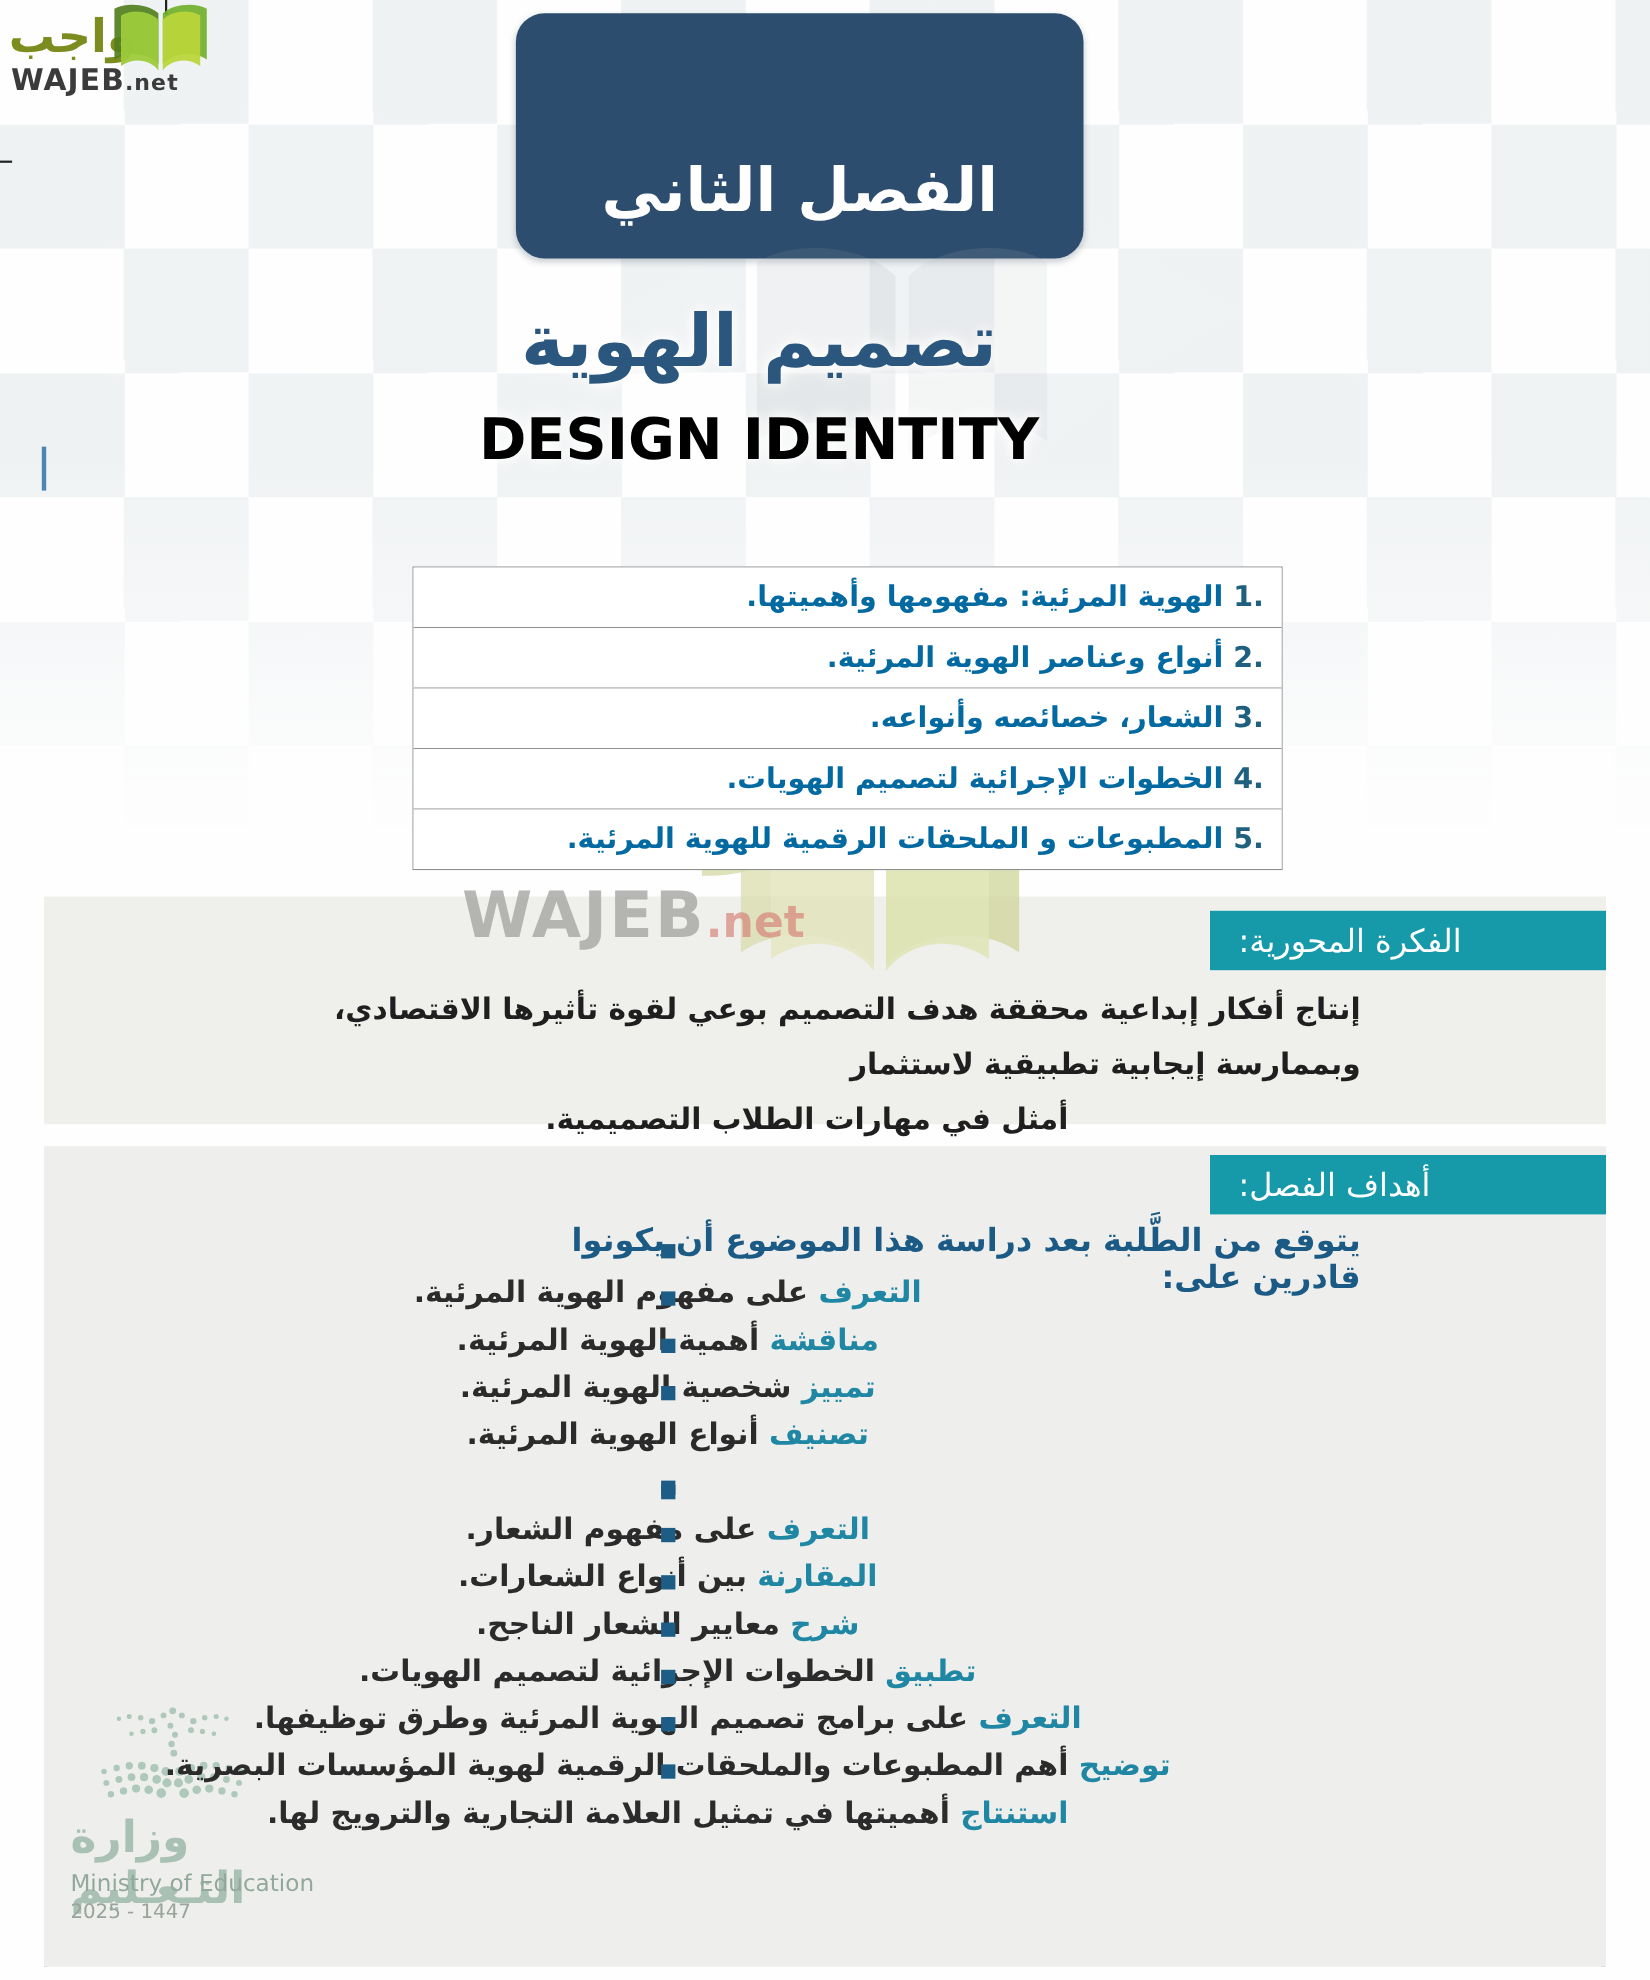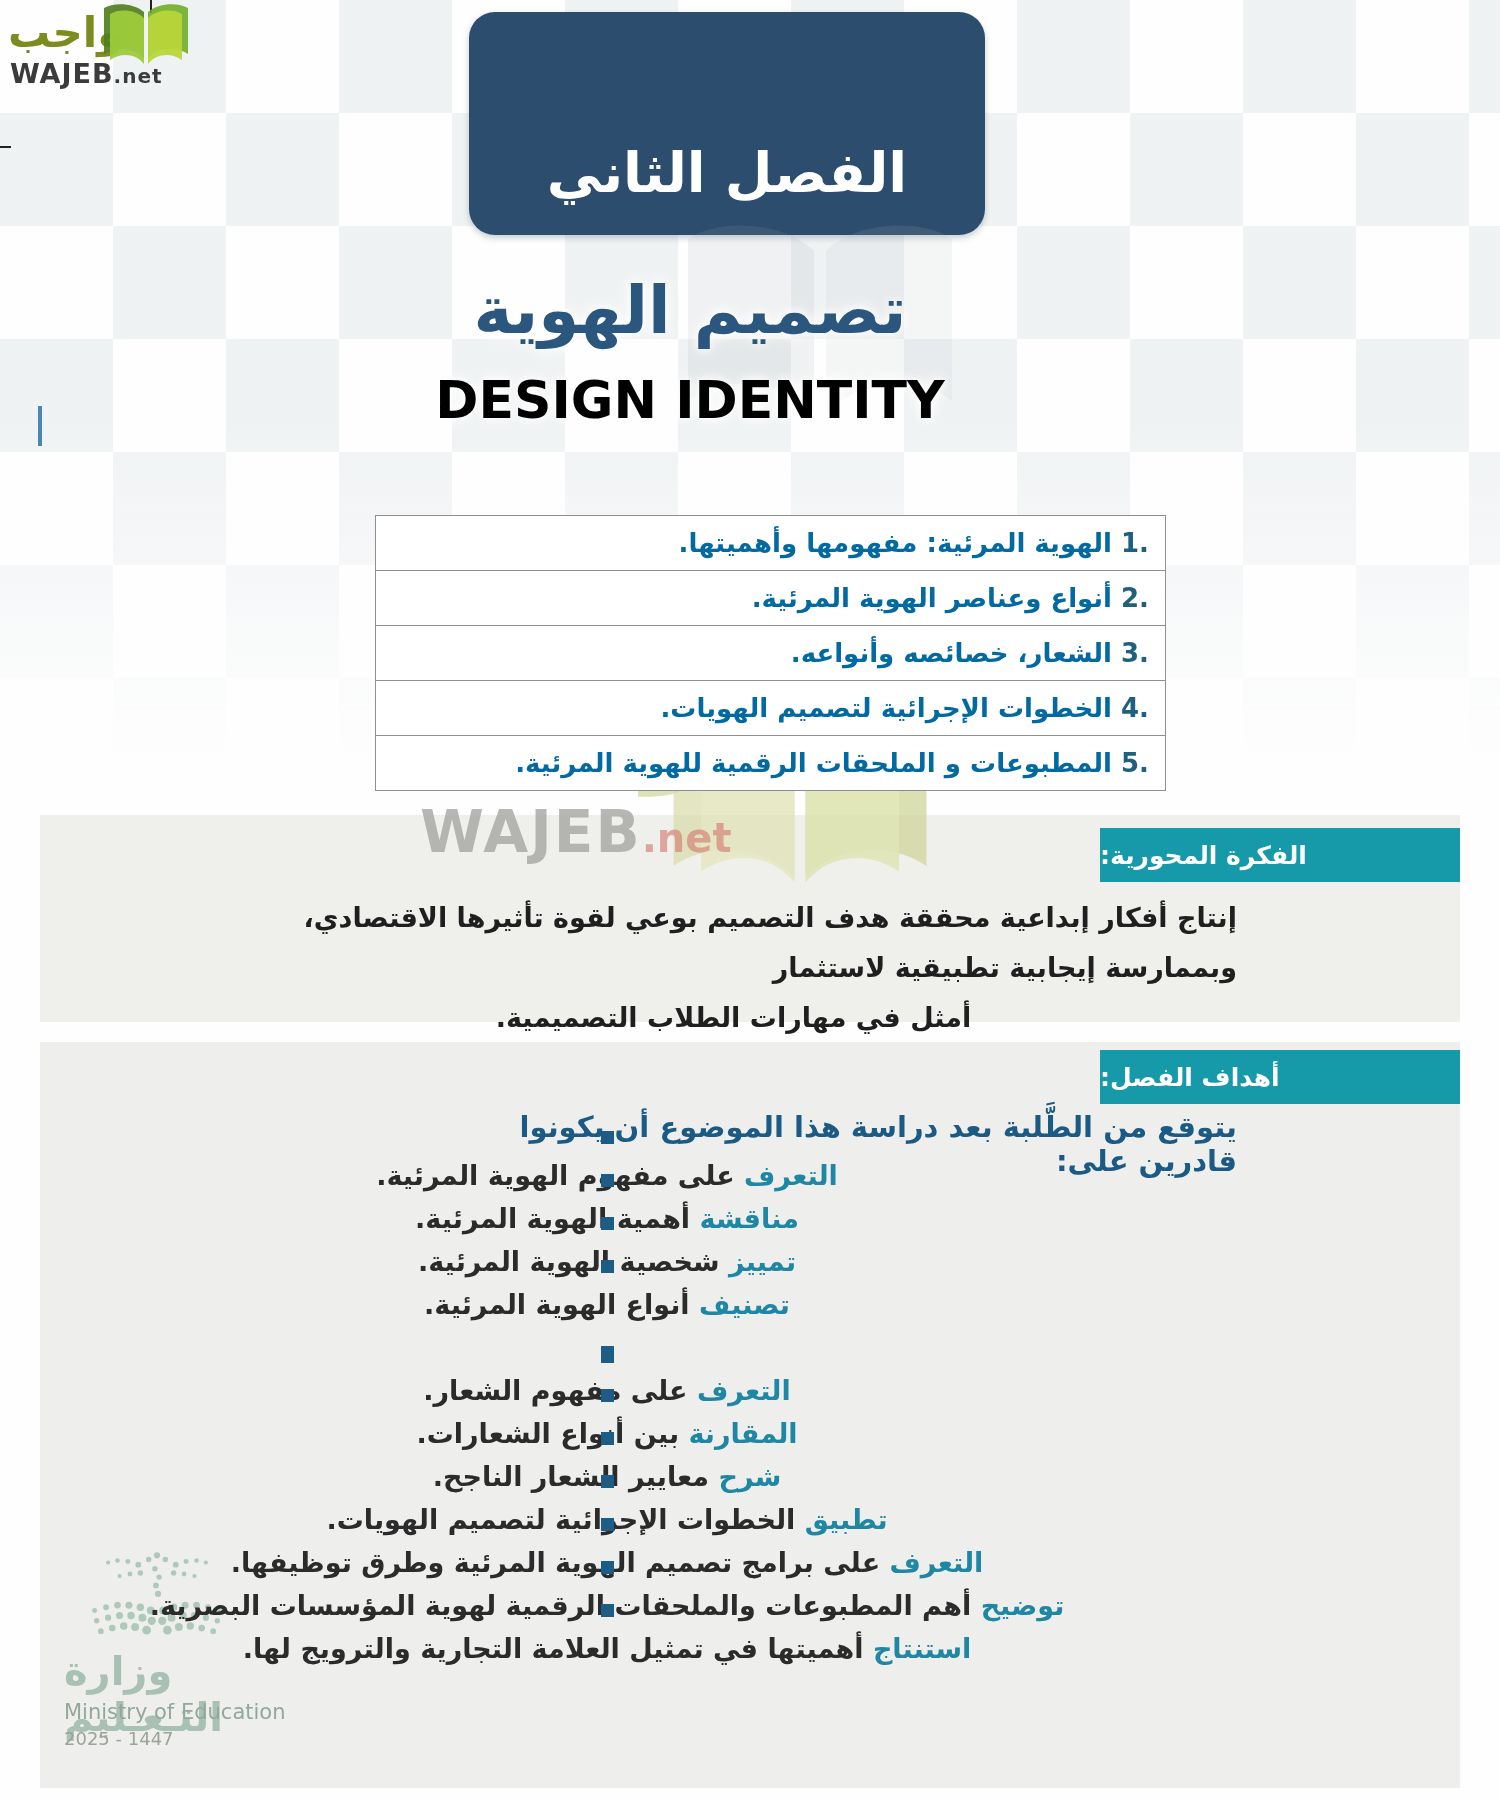--- a/index.html
+++ b/index.html
@@ -56,21 +56,21 @@
   .topic-num{color:#20607f;font-weight:bold;font-size:26px;direction:ltr;}
   .topic-text{color:#0369a1;font-weight:bold;font-size:26px;}
   
   .band1{position:absolute;left:40px;top:815px;width:1420px;height:207px;background:#efefec;z-index:0;}
   .band2{position:absolute;left:40px;top:1042px;width:1420px;height:746px;background:#eeefec;z-index:0;}
   
   .teal-box{
     position:absolute;left:1100px;width:360px;height:54px;background:#1699a9;
     display:flex;align-items:center;z-index:3;
   }
-  .teal-box .hdr{color:#ffffff;font-size:25px;font-weight:bold;direction:rtl;}
+  .teal-box .hdr{color:#ffffff;font-size:29px;font-weight:normal;direction:rtl;padding-left:26px;}
   .tb1{top:828px;}
   .tb2{top:1050px;}
   
   .idea{
     position:absolute;left:230px;top:893px;width:1007px;z-index:3;
     direction:rtl;color:#1f1f1f;font-weight:bold;font-size:27px;line-height:50px;
   }
   .idea .l1{text-align:right;}
   .idea .l2{text-align:center;}
   

